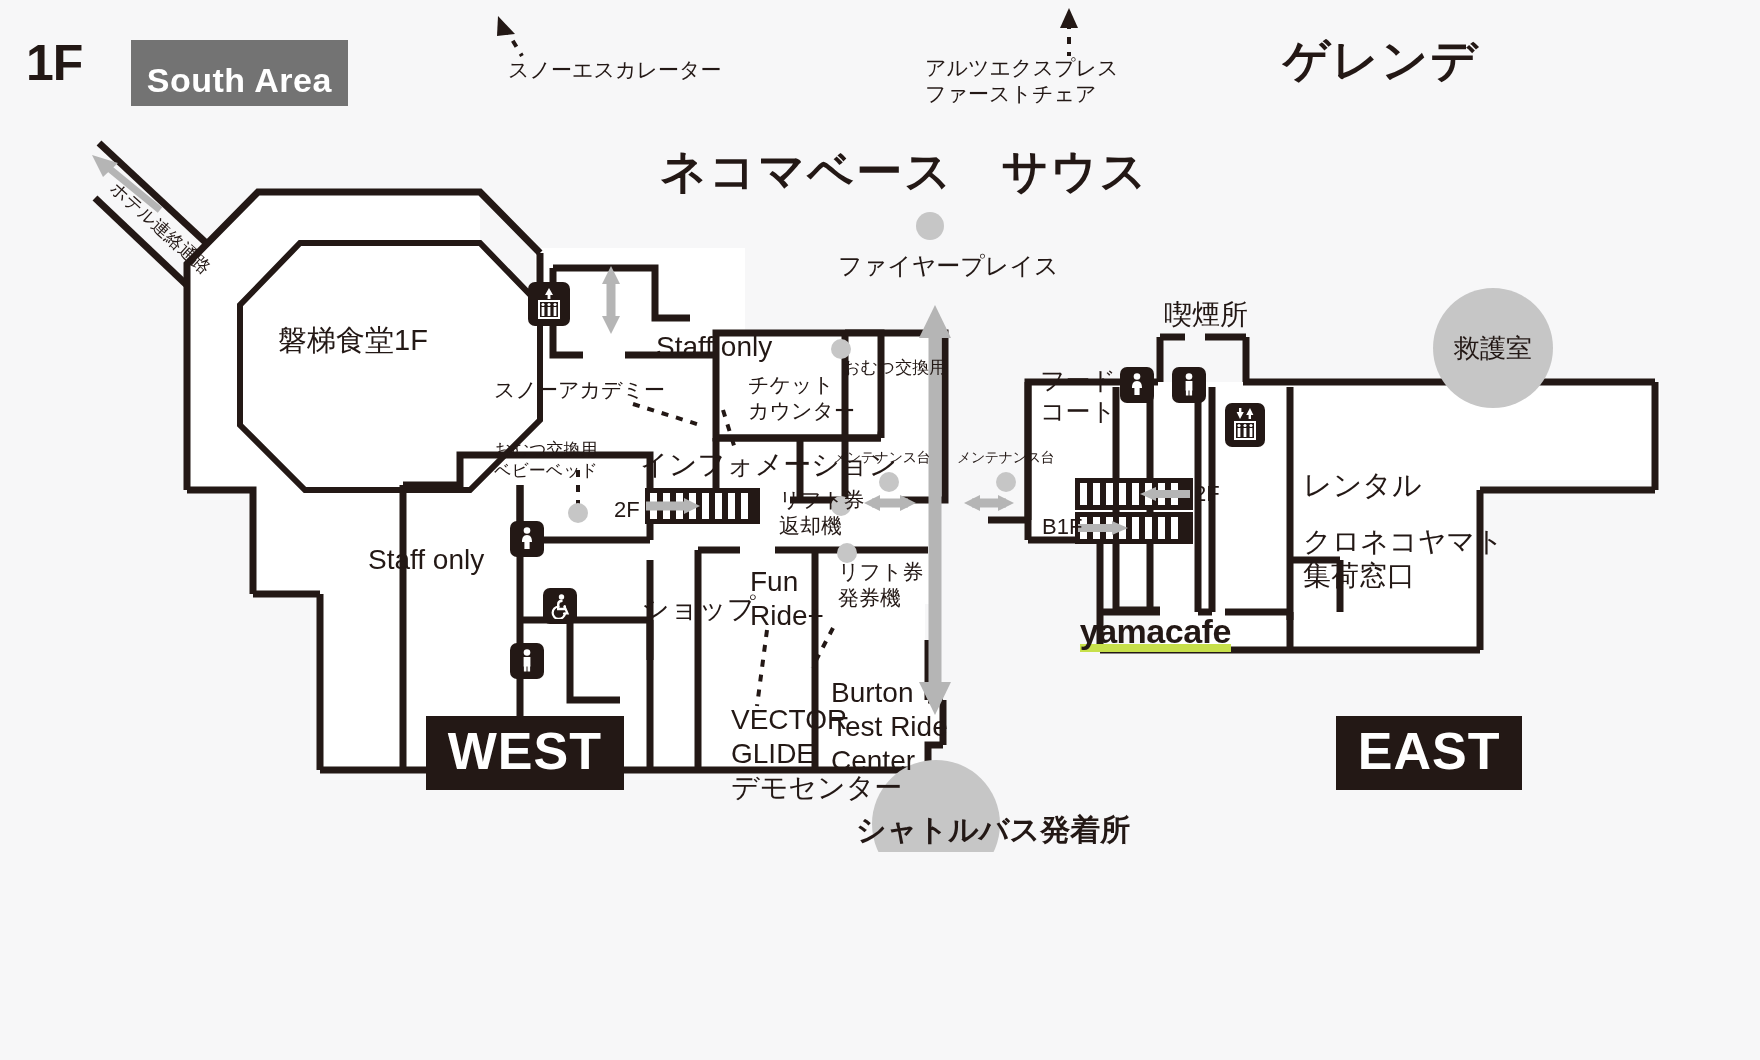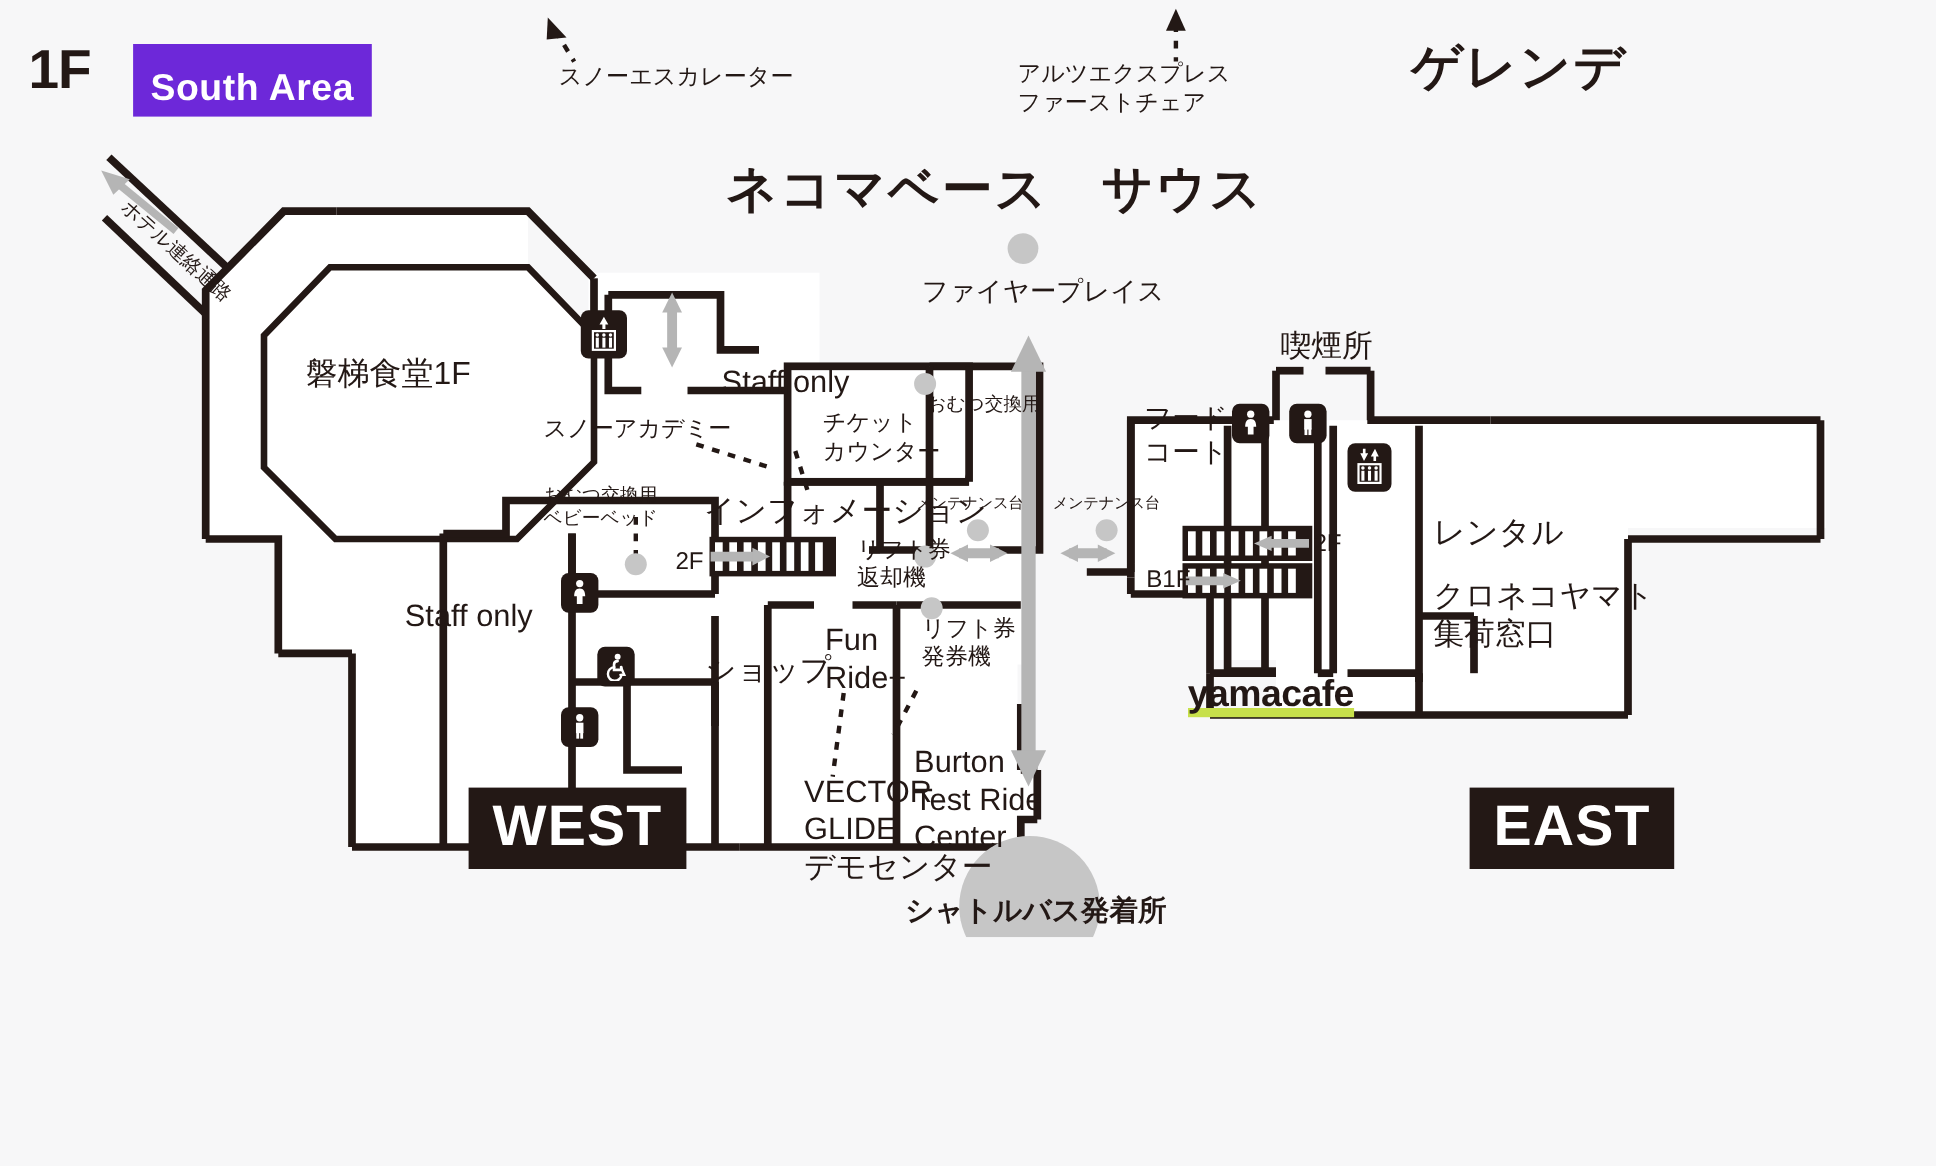--- a/index.html
+++ b/index.html
@@ -29,29 +29,30 @@
     white-space: pre;
   }
   
   .floor-num {
     font-size: 50px;
     font-weight: 800;
     letter-spacing: -1px;
     color: #231815;
   }
   .area-badge {
-    background: #6d28d9;
+    background: #737373;
     color: #ffffff;
     font-size: 34px;
     font-weight: 800;
     letter-spacing: 0.5px;
     padding: 21px 16px 7px 16px;
     font-family: "Liberation Sans Narrow", "Liberation Sans", sans-serif;
     transform: scaleX(0.86);
     transform-origin: left center;
+    margin-left: 10px;
   }
   .corner-badge {
     background: #231815;
     color: #ffffff;
     font-size: 52px;
     font-weight: 800;
     letter-spacing: 1px;
     padding: 6px 22px 10px 22px;
     transform: scaleX(0.9);
     transform-origin: left center;
@@ -93,22 +94,23 @@
   }
   .floor-tag {
     font-size: 22px;
     font-weight: 400;
   }
   .fireplace-lbl {
     font-size: 24px;
     font-weight: 400;
   }
   .shuttle-lbl {
-    font-size: 26px;
+    font-size: 30px;
     font-weight: 700;
+    margin-left: 33px;
   }
   .yamacafe {
     font-size: 34px;
     font-weight: 700;
     letter-spacing: -0.5px;
     background: linear-gradient(to top, #c7e04b 0 8px, transparent 8px 100%);
     padding-bottom: 2px;
   }
   .circle-gray {
     position: absolute;
@@ -381,20 +383,23 @@
 
   <div class="lbl gelande" style="left:1283px; top:32px;">ゲレンデ</div>
 
   <div class="lbl annot" style="left:508px; top:57px;">スノーエスカレーター</div>
   <div class="lbl annot" style="left:925px; top:55px;">アルツエクスプレス
 ファーストチェア</div>
 
   <div class="circle-gray" style="left:916px; top:212px; width:28px; height:28px;"></div>
   <div class="lbl fireplace-lbl" style="left:838px; top:251px;">ファイヤープレイス</div>
 
+  <div class="circle-label" style="left:1433px; top:288px; width:120px; height:120px;">
+    <span>救護室</span>
+  </div>
 
   <div class="circle-gray" style="left:872px; top:760px; width:128px; height:128px;"></div>
   <div class="lbl shuttle-lbl" style="left:823px; top:812px;">シャトルバス発着所</div>
 
   <div class="lbl" style="left:120px; top:178px; font-size:18px; transform:rotate(42deg); transform-origin:left top; white-space:nowrap;">ホテル連絡通路</div>
 
   <div class="lbl room-lg" style="left:278px; top:323px;">磐梯食堂1F</div>
 
   <div class="lbl room" style="left:368px; top:543px;">Staff only</div>
 

